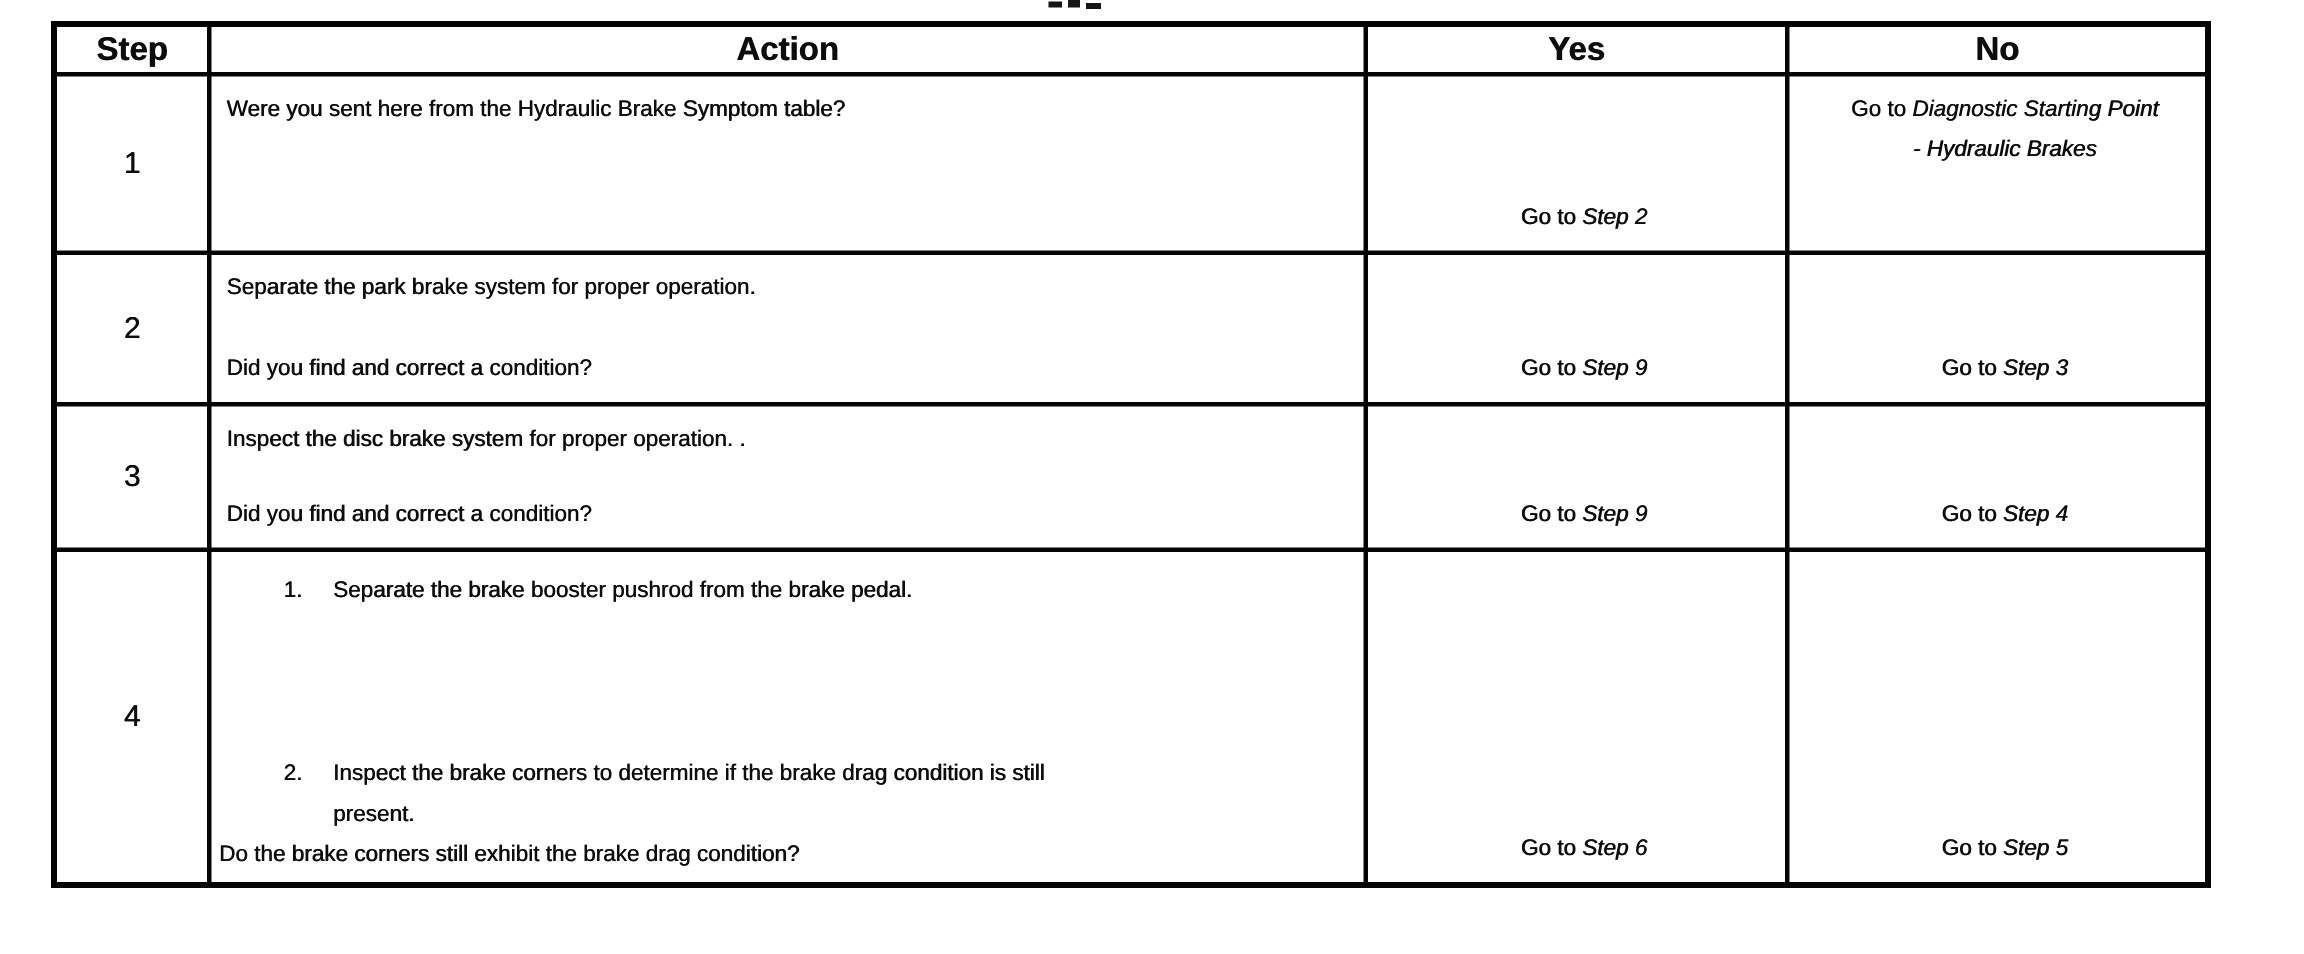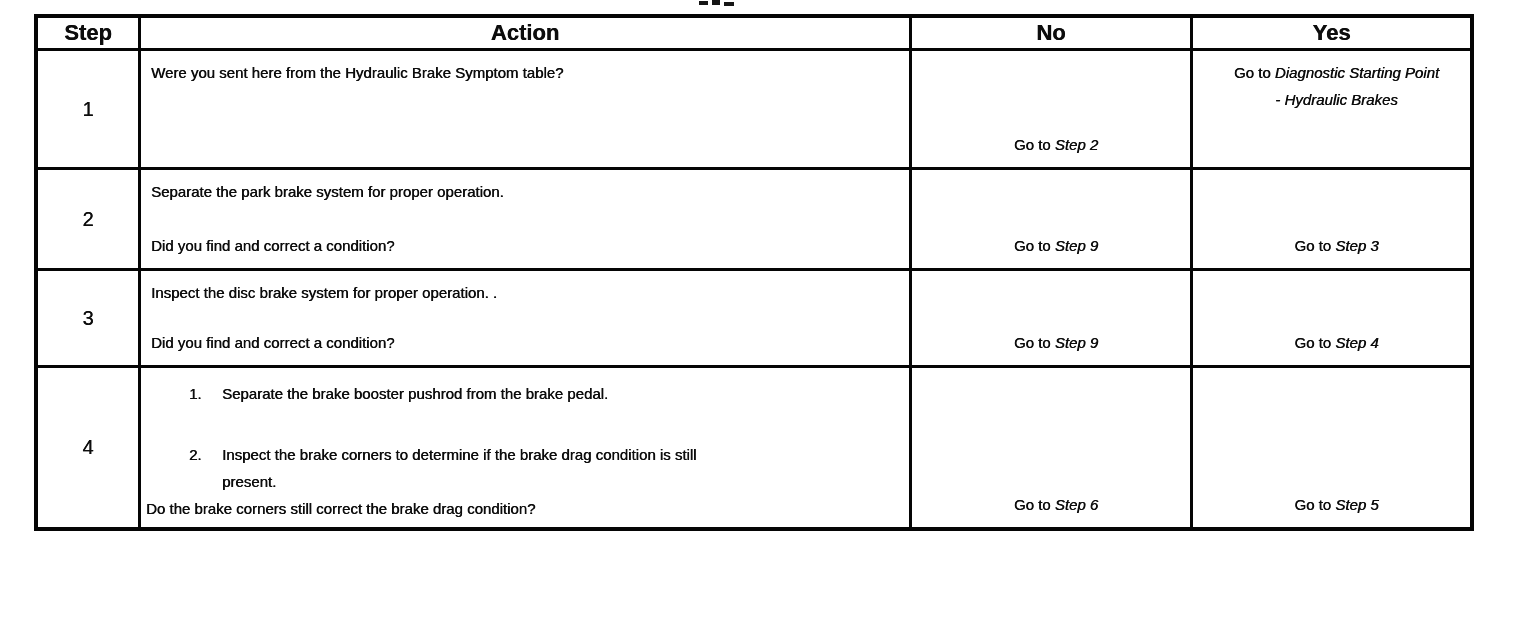--- a/index.html
+++ b/index.html
@@ -16,21 +16,21 @@
     color: #0d0d0d;
     -webkit-font-smoothing: antialiased;
   }
 
   
   .doc-table {
     position: absolute;
     left: 34px;
     top: 14px;
     width: 1440px;
-    height: 517px;
+    height: 578px;
     box-sizing: border-box;
     background: #050505;
     padding: 4px;
     display: grid;
     grid-template-columns: 100px 768px 278px 1fr;
     grid-template-rows: 30px 116px 98px 94px 1fr;
     gap: 3px;
   }
   .cell {
     background: #ffffff;
@@ -115,24 +115,24 @@
 
 <div class="doc-table">
 
   <div class="cell head">
       <span>Step</span>
     </div>
   <div class="cell head">
       <span>Action</span>
     </div>
   <div class="cell head">
-      <span>No</span>
+      <span>Yes</span>
     </div>
   <div class="cell head">
-      <span>Yes</span>
+      <span>No</span>
     </div>
 
   <div class="cell stepnum">
     <span>1</span>
   </div>
   <div class="cell action">
     <div>Were you sent here from the Hydraulic Brake Symptom table?</div>
   </div>
   <div class="cell goto">
     <div class="goto-line"><span>Go to </span><span class="it">Step 2</span></div>
@@ -177,21 +177,21 @@
   <div class="cell action row4">
     <div class="num-item">
       <span class="num">1.</span>
       <span class="txt">Separate the brake booster pushrod from the brake pedal.</span>
     </div>
     <div class="spacer"></div>
     <div class="num-item">
       <span class="num">2.</span>
       <span class="txt w530">Inspect the brake corners to determine if the brake drag condition is still present.</span>
     </div>
-    <div>Do the brake corners still correct the brake drag condition?</div>
+    <div>Do the brake corners still exhibit the brake drag condition?</div>
   </div>
   <div class="cell goto">
     <div class="goto-line"><span>Go to </span><span class="it">Step 6</span></div>
   </div>
   <div class="cell goto">
     <div class="goto-line"><span>Go to </span><span class="it">Step 5</span></div>
   </div>
 
 </div>
 

